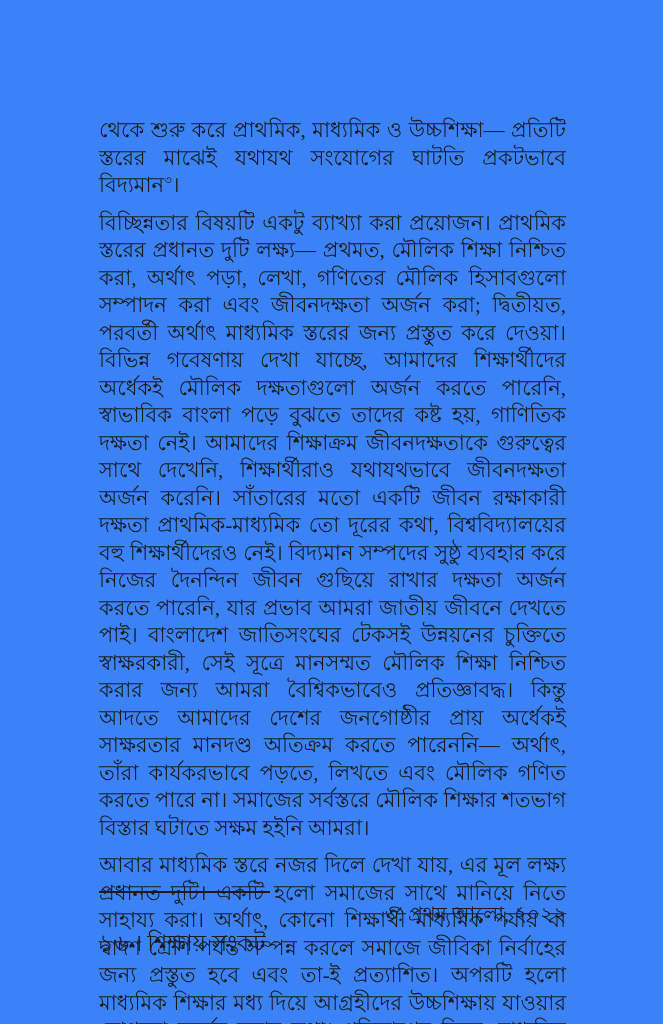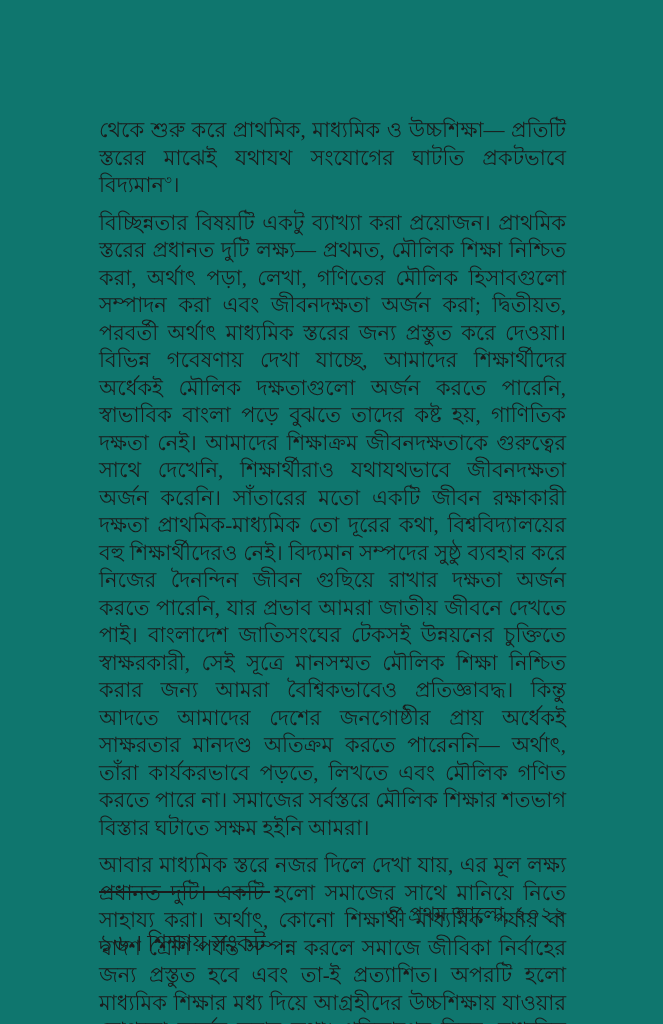--- a/index.html
+++ b/index.html
@@ -4,21 +4,21 @@
 <style>
   html, body {
     margin: 0;
     padding: 0;
     background: #ffffff;
   }
   .page {
     position: relative;
     width: 663px;
     height: 1024px;
-    background: #0f766e;
+    background: #3b82f6;
     overflow: hidden;
     font-family: "Liberation Serif", "DejaVu Serif", serif;
     color: #1b1b1b;
   }
   .text-block {
     position: absolute;
     left: 99px;
     top: 117px;
     width: 467px;
     font-size: 21px;

